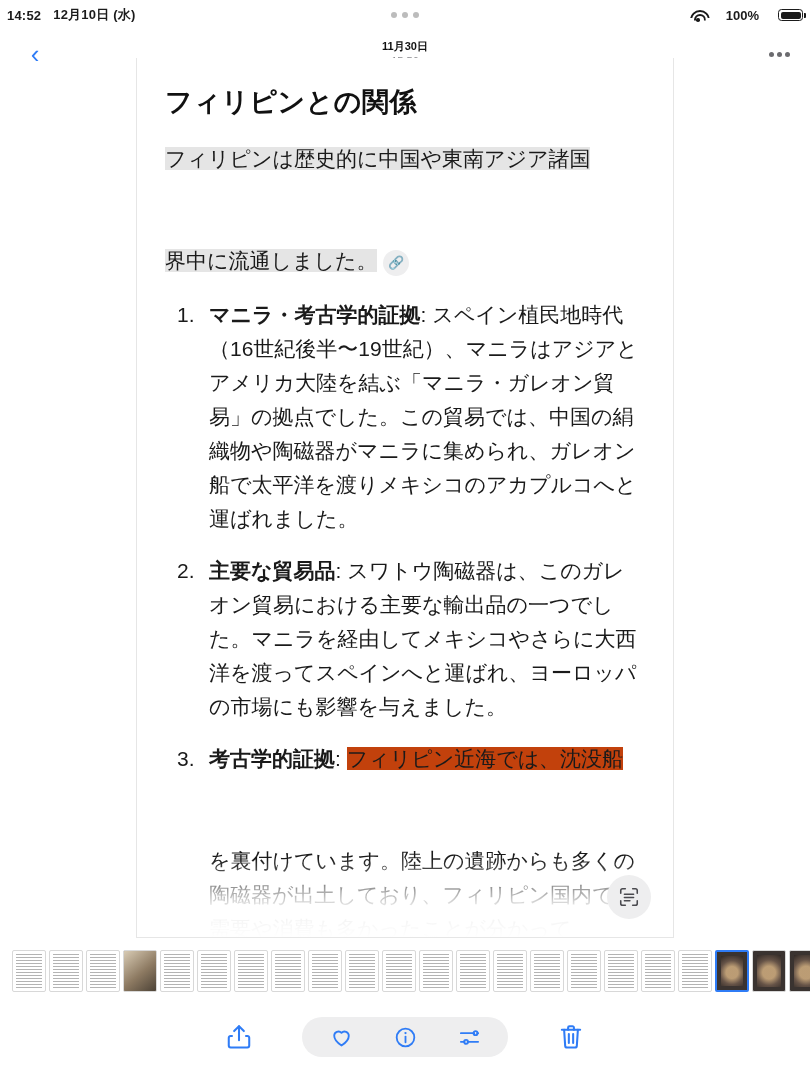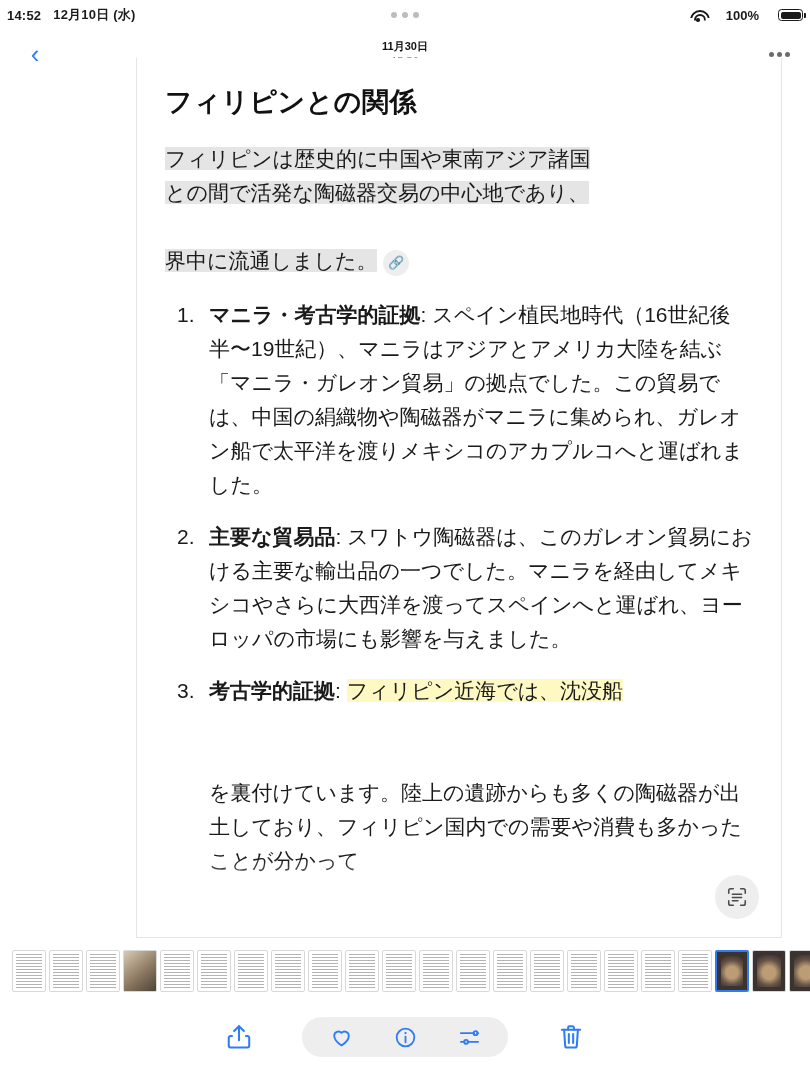--- a/index.html
+++ b/index.html
@@ -72,21 +72,21 @@
   .nav-more {
     margin-left: auto; color: #555; font-size: 22px; letter-spacing: 1px; line-height: 1;
     display: flex; align-items: center; gap: 3px;
   }
   .nav-more i { width: 5px; height: 5px; border-radius: 50%; background: #6b6b6f; display: block; }
 
   
   .note-card {
     position: absolute;
     left: 136px; top: 58px;
-    width: 646px; height: 880px;
+    width: 538px; height: 880px;
     background: #fff;
     border: 1px solid #e6e6e6;
     border-top: none;
     overflow: hidden;
   }
   .note-inner { padding: 26px 28px 0 28px; }
   .note-title {
     font-size: 27px; font-weight: 700; color: #111;
     letter-spacing: .5px;
     margin-bottom: 22px;
@@ -115,21 +115,21 @@
     padding-left: 44px;
     font-size: 21px; line-height: 1.62; color: #1a1a1a;
     margin-bottom: 18px;
   }
   ol.note-list > li::before {
     content: counter(item) ".";
     position: absolute; left: 12px; top: 0;
     color: #1a1a1a; font-size: 21px;
   }
   ol.note-list b { font-weight: 700; }
-  ol.note-list .hl { background: #fef9c3; box-decoration-break: clone; -webkit-box-decoration-break: clone; }
+  ol.note-list .hl { background: #c2410c; box-decoration-break: clone; -webkit-box-decoration-break: clone; }
 
   .fade-mask {
     position: absolute; left: 0; right: 0; bottom: 0; height: 78px;
     background: linear-gradient(to bottom, rgba(255,255,255,0) 0%, rgba(255,255,255,.92) 62%, #fff 100%);
     pointer-events: none;
   }
   .scan-btn {
     position: absolute; right: 22px; bottom: 18px;
     width: 44px; height: 44px; border-radius: 50%;
     background: #eeeeef;
@@ -223,21 +223,21 @@
   </div>
 </div>
 
 <div class="note-card">
   <div class="note-inner">
 
     <div class="note-title">フィリピンとの関係</div>
 
     <div class="para">
       <span class="hl">フィリピンは歴史的に中国や東南アジア諸国</span><br>
-      <span class="hl">との間で活発な陶磁器交易の中心地であり、</span><br>
+      <br>
       <br>
       <span class="hl">界中に流通しました。</span><span class="link-chip">🔗</span>
     </div>
 
     <ol class="note-list">
       <li>
         <b>マニラ・考古学的証拠</b><span>: </span><span>スペイン植民地時代（16世紀後半〜19世紀）、マニラはアジアとアメリカ大陸を結ぶ「マニラ・ガレオン貿易」の拠点でした。この貿易では、中国の絹織物や陶磁器がマニラに集められ、ガレオン船で太平洋を渡りメキシコのアカプルコへと運ばれました。</span>
       </li>
       <li>
         <b>主要な貿易品</b><span>: </span><span>スワトウ陶磁器は、このガレオン貿易における主要な輸出品の一つでした。マニラを経由してメキシコやさらに大西洋を渡ってスペインへと運ばれ、ヨーロッパの市場にも影響を与えました。</span>

